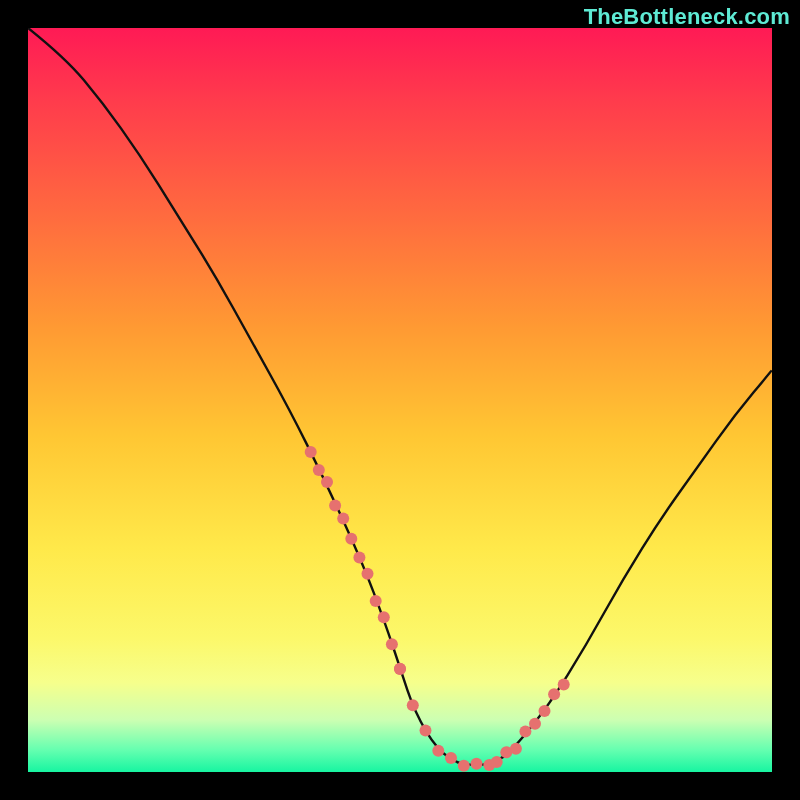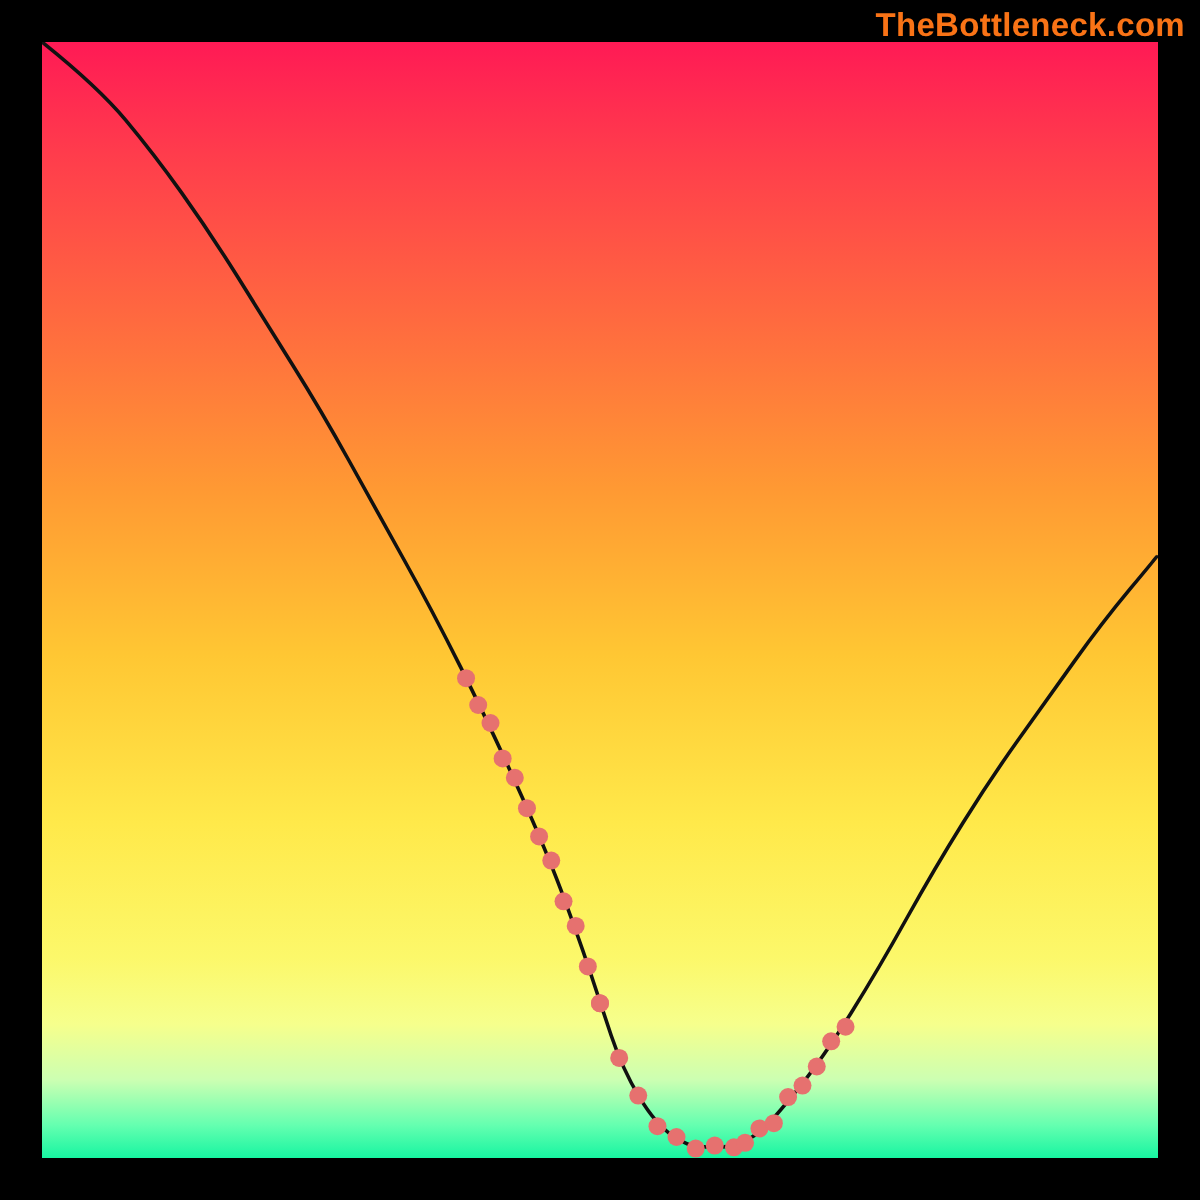--- a/index.html
+++ b/index.html
@@ -52,21 +52,21 @@
     position: absolute;
     left: 0;
     top: 0;
     width: 744px;
     height: 744px;
   }
   .watermark {
     position: absolute;
     top: 4px;
     right: 10px;
-    color: #f97316;
+    color: #5eead4;
     font-size: 22px;
     font-weight: 600;
     letter-spacing: 0.2px;
     user-select: none;
     text-align: center;
   }
 </style>
 </head>
 <body>
 

